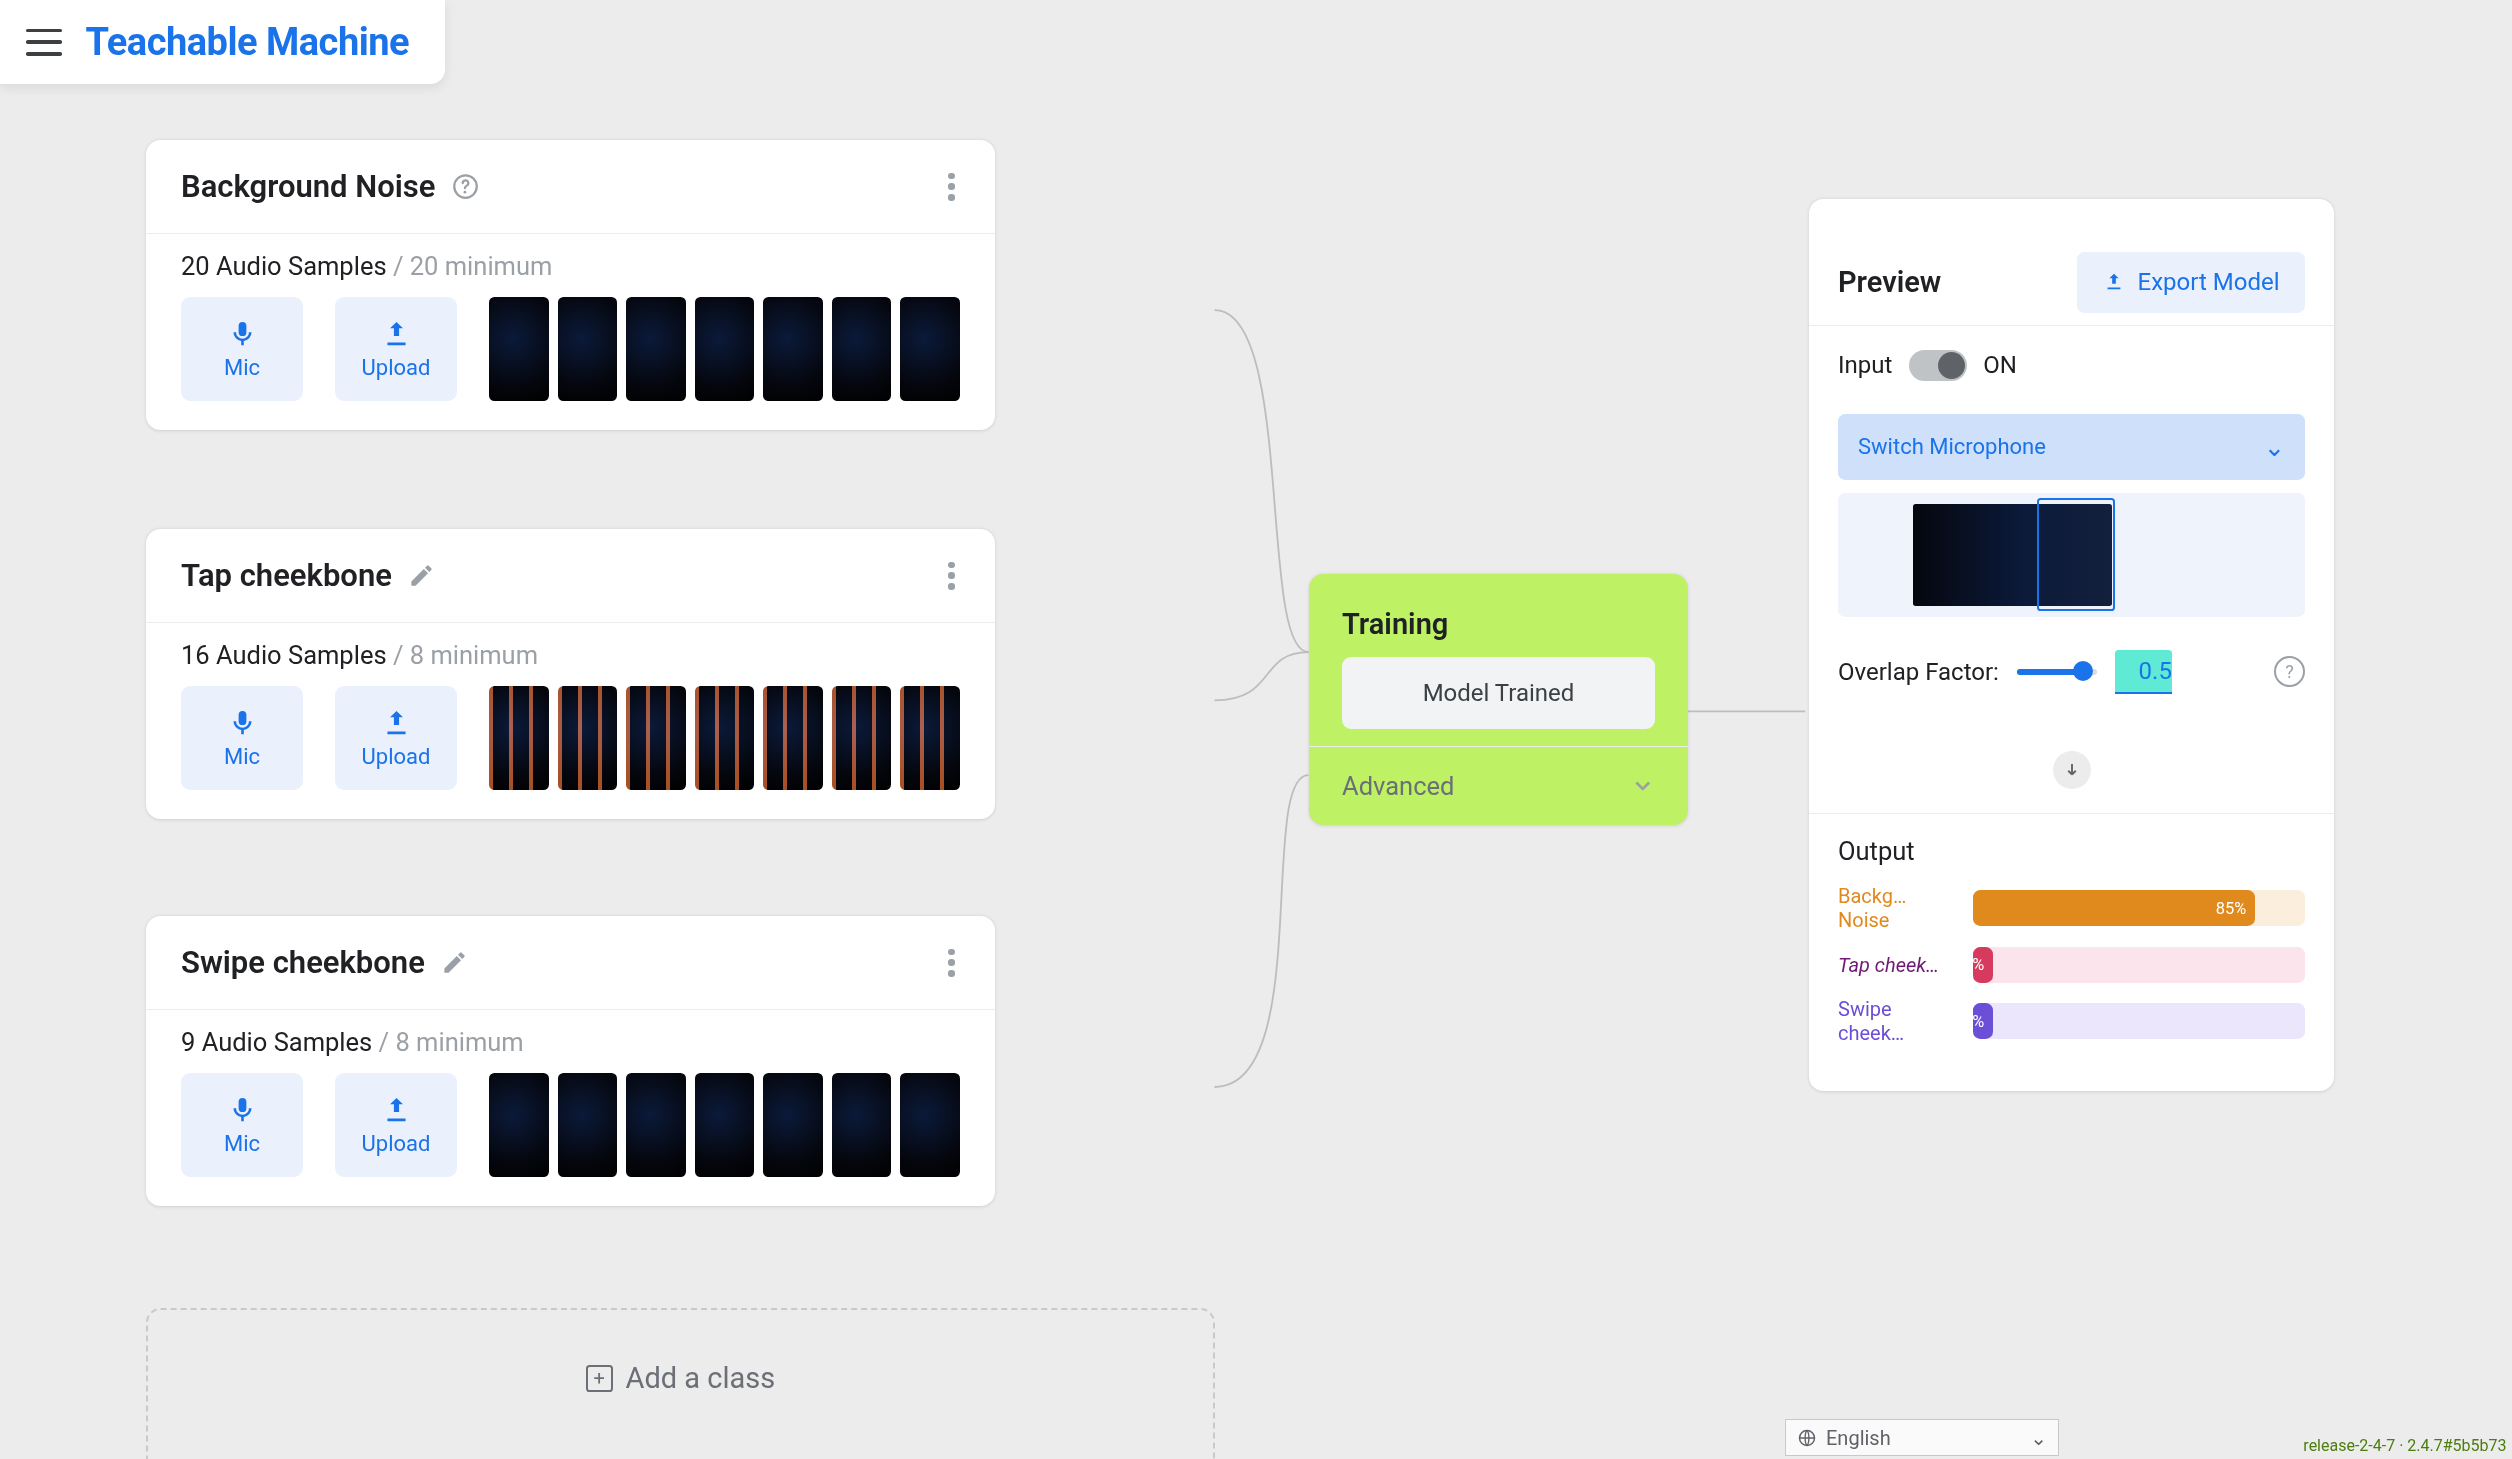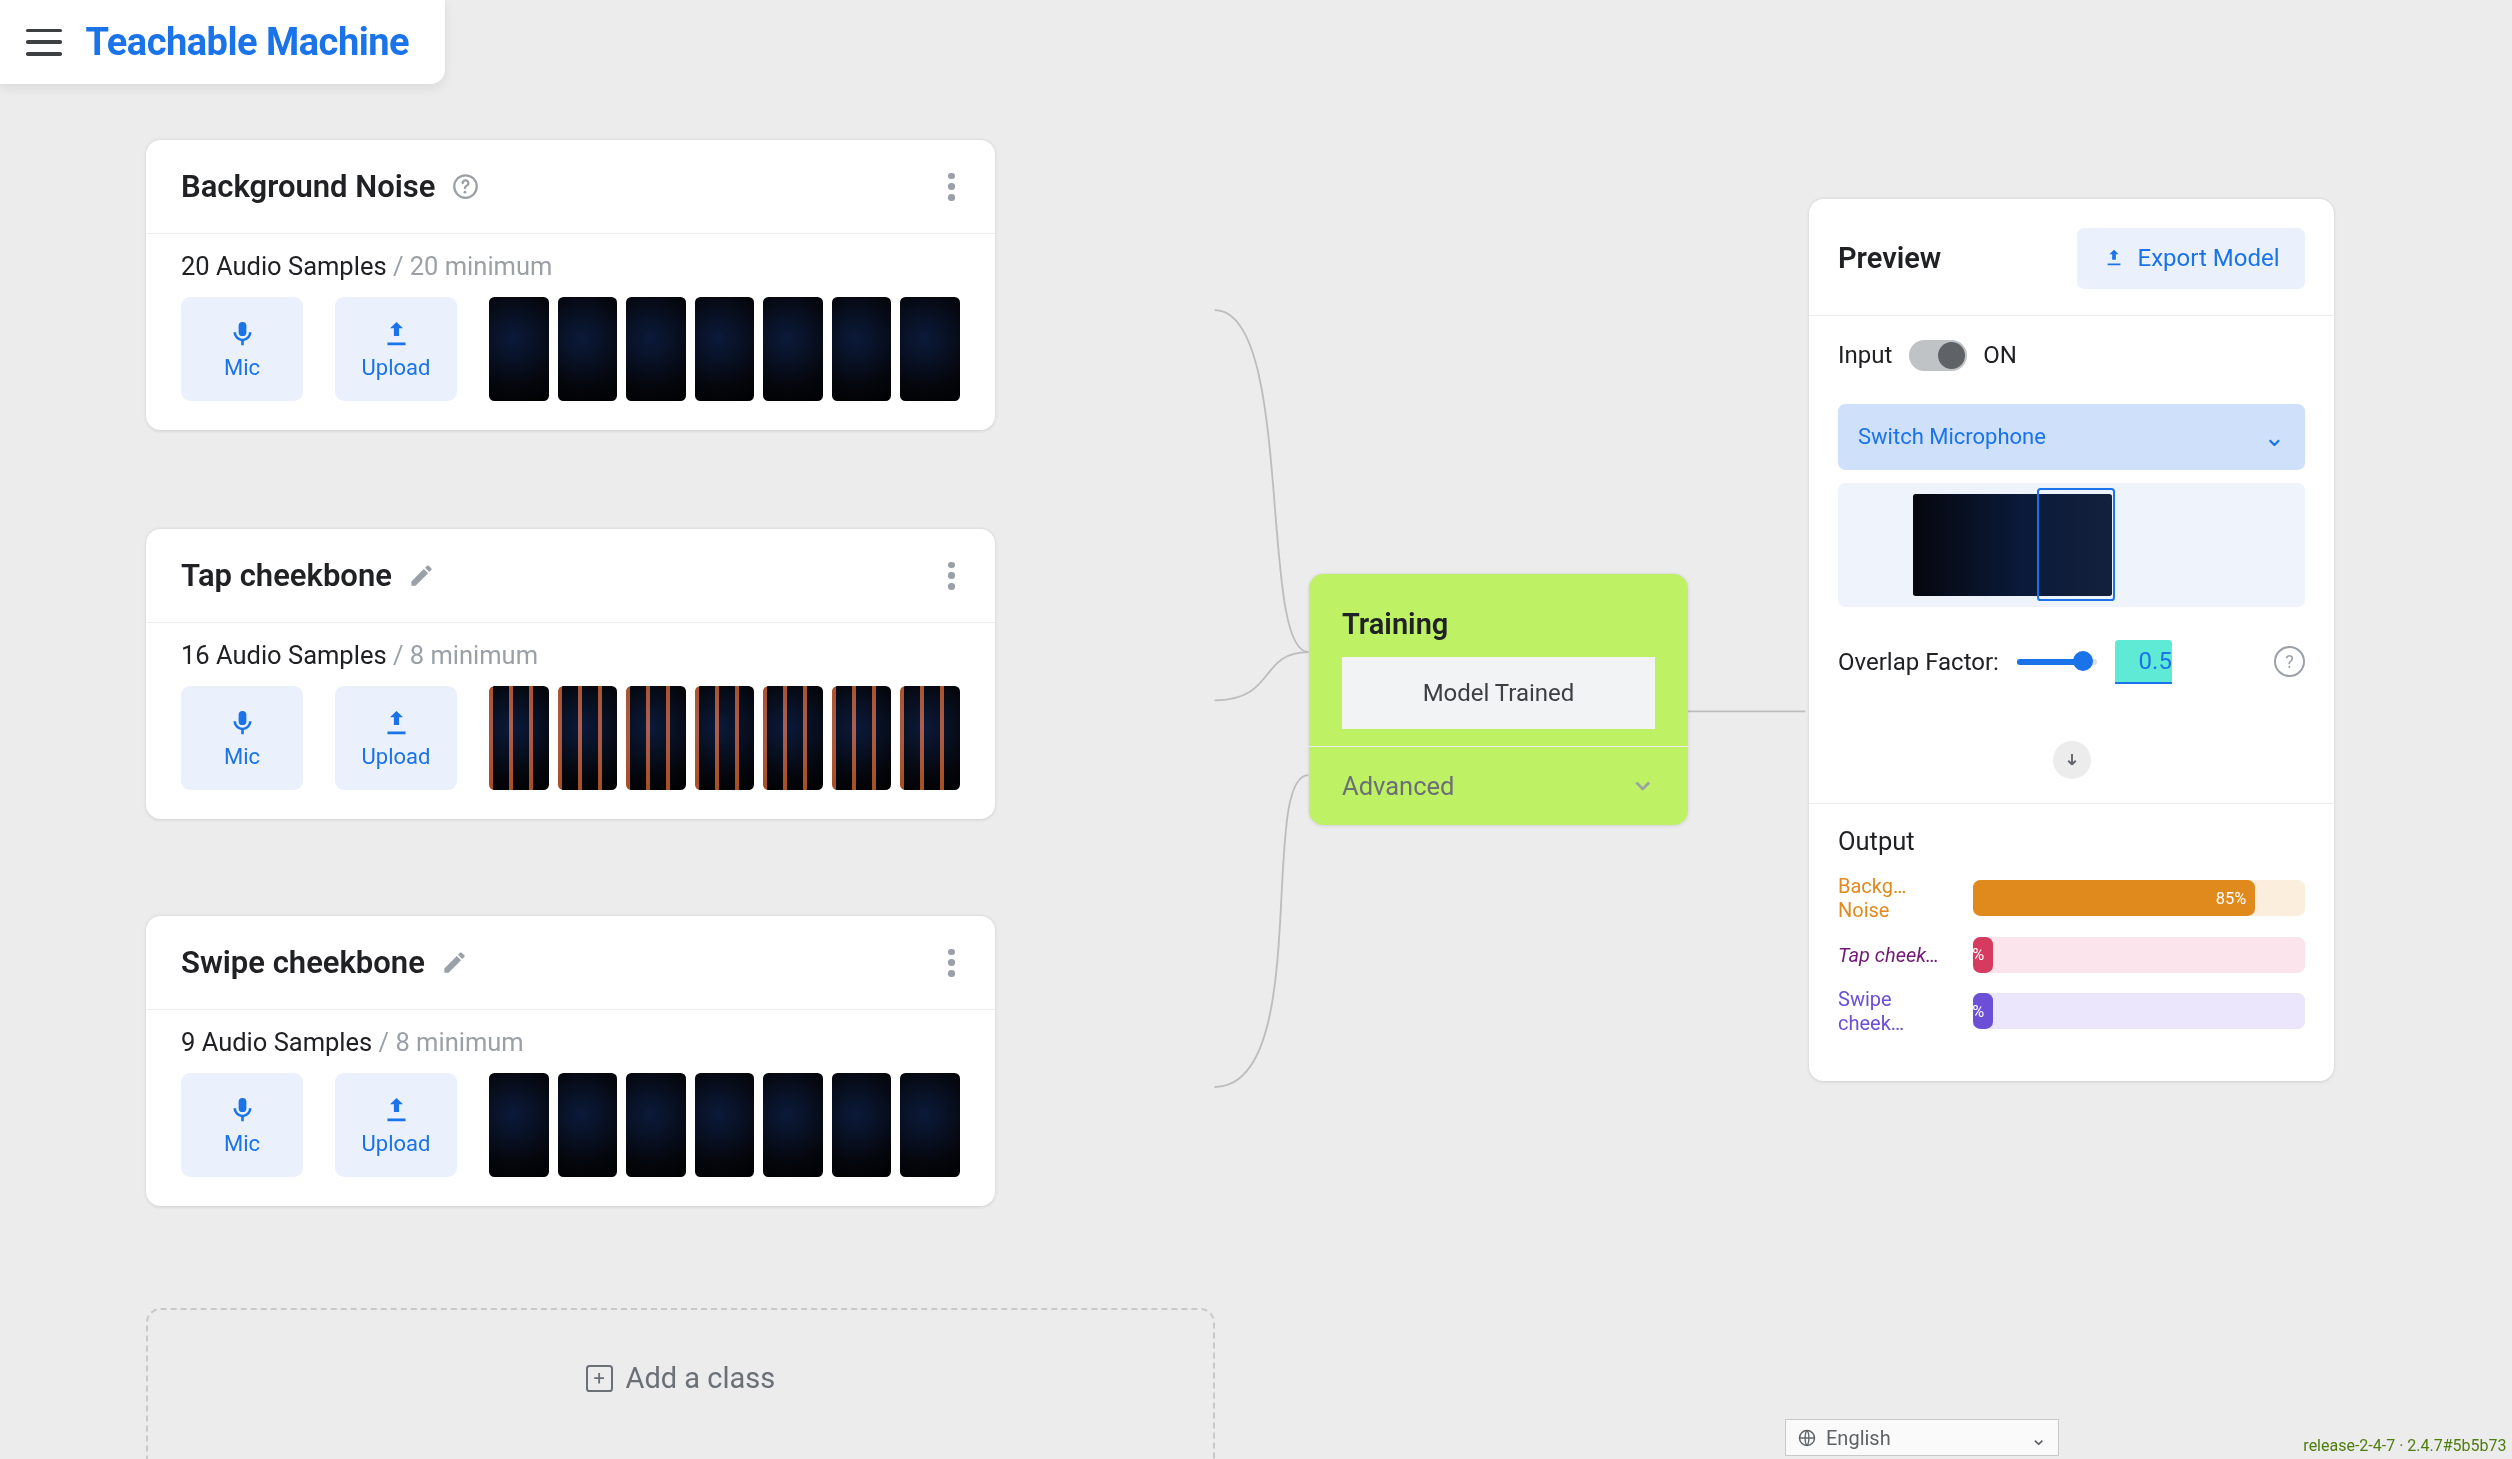--- a/index.html
+++ b/index.html
@@ -75,30 +75,30 @@
 
   
   .training-card {
     position:absolute; width:379px;
     background:#bef264; border-radius:14.6px;
     box-shadow:0 0.9px 3.6px rgba(0,0,0,0.12);
   }
   .training-card .thead { padding:33px 33px 16.4px 33px; }
   .training-title { font-size:29px; font-weight:600; color:#202124; }
   .train-btn-wrap { padding:0 33px 16.4px 33px; }
-  .train-status { background:#f1f3f4; color:#3c4043; font-size:24px; padding:22px; border-radius:0; text-align:center; }
+  .train-status { background:#f1f3f4; color:#3c4043; font-size:24px; padding:22px; border-radius:9px; text-align:center; }
   .advanced-row { border-top:0.9px solid #ececec; padding:24px 33px; display:flex; align-items:center; justify-content:space-between; color:#6b6f76; font-size:25.5px; cursor:pointer; }
 
   
   .preview-card {
     position:absolute; width:525px;
     background:#fff; border-radius:14.6px;
     box-shadow:0 0.9px 3.6px rgba(0,0,0,0.12);
   }
-  .preview-head { display:flex; align-items:center; padding:29px 29px 26px 29px; gap:24px; border-bottom:0.9px solid #ececec; }
+  .preview-head { display:flex; align-items:center; padding:29px 29px 12px 29px; gap:24px; border-bottom:0.9px solid #ececec;margin-top:24px; }
   .preview-title { font-size:29px; font-weight:600; color:#202124; }
   .export-btn { margin-left:auto; background:#eaf1fd; color:#1a73e8; border-radius:7.3px; padding:16.4px 25.5px; display:flex; align-items:center; gap:12.8px; font-size:24px; cursor:pointer; }
   .preview-body { padding:24px 29px; border-bottom:0.9px solid #ececec; }
   .input-row { display:flex; align-items:center; gap:16.4px; font-size:24px; color:#202124; margin-bottom:33px;text-align:center; }
   .toggle { width:58px; height:31px; background:#bfc3c6; border-radius:16.4px; position:relative; cursor:pointer; }
   .toggle .knob { width:27px; height:27px; border-radius:50%; background:#5f6368; position:absolute; top:1.8px; right:1.8px; }
   .on-label { font-size:24px; color:#202124; }
   .mic-select { background:#cfe0fb; color:#1a73e8; border-radius:7.3px; padding:18px 20px; display:flex; align-items:center; justify-content:space-between; font-size:22px; cursor:pointer; }
   .chev { font-size:25.5px; color:#1a73e8; }
   .live-wrap { margin-top:12.8px; background:#eef3fc; border-radius:7.3px; height:124px; position:relative; overflow:hidden; }

